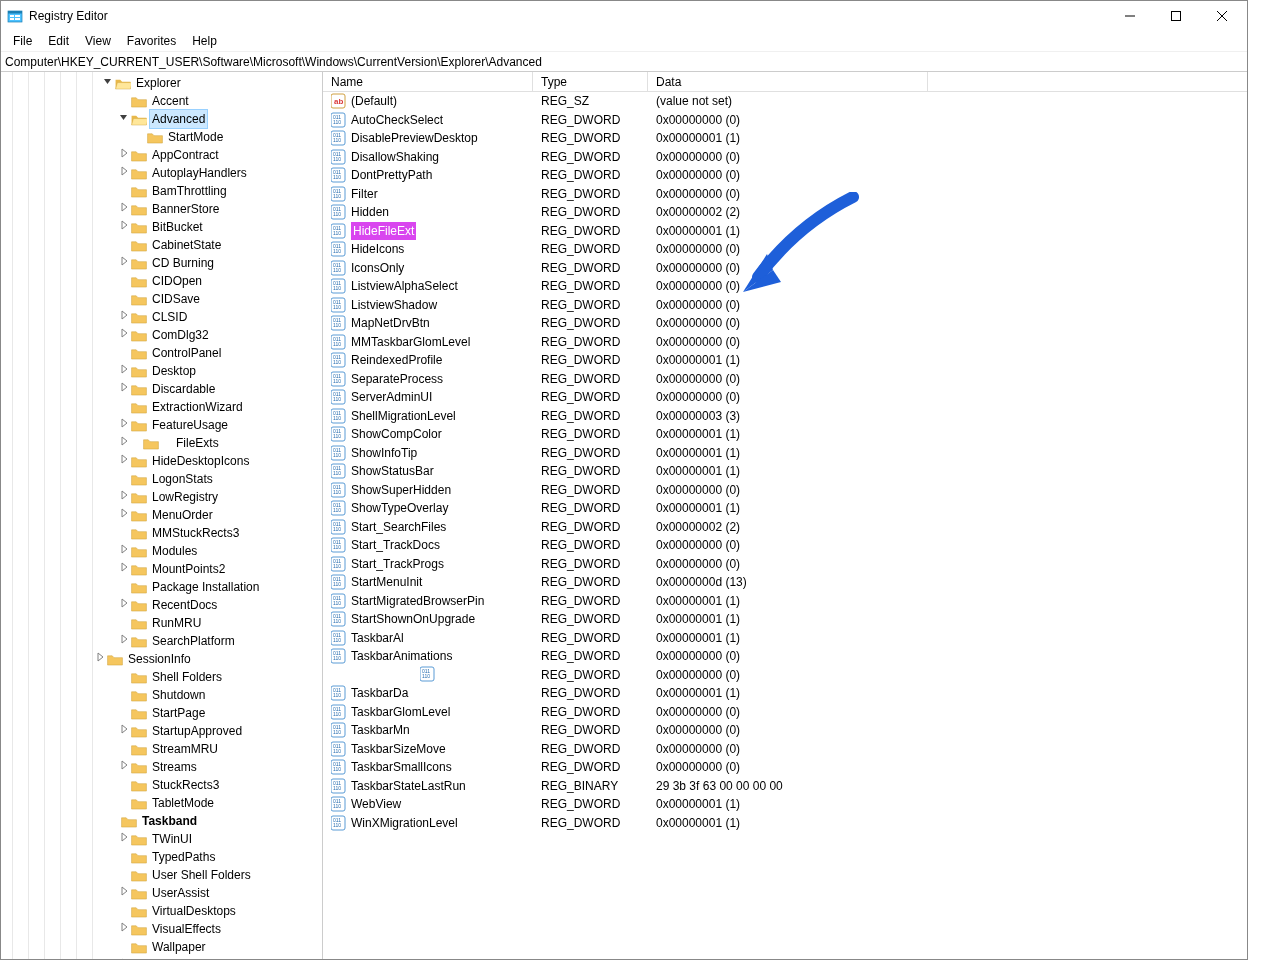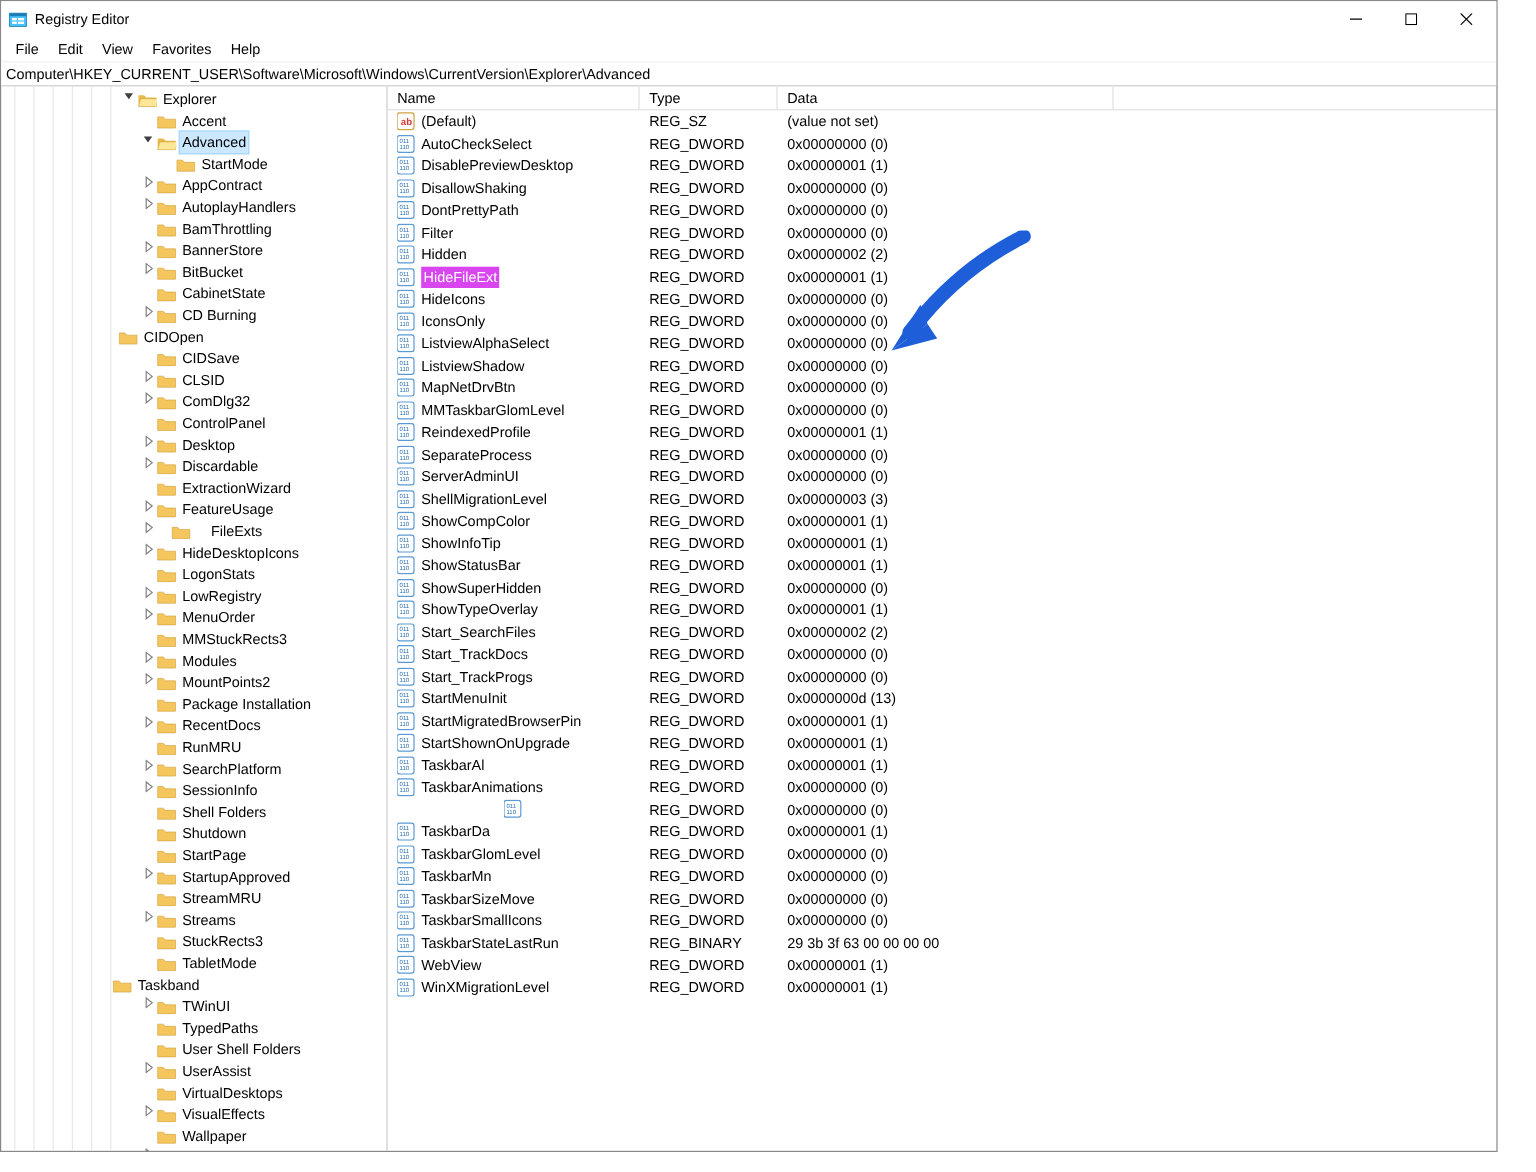--- a/index.html
+++ b/index.html
@@ -231,21 +231,21 @@
                   </svg></span>
                 <span class="folder">
                   <svg class="fsvg" viewBox="0 0 16 14">
                     <use href="#folder-closed"></use>
                   </svg>
                 </span>
                 <span class="label">CD Burning</span>
               </div>
             </li>
             <li>
-              <div class="row" style="padding-left: 84px;">
+              <div class="row" style="padding-left: 116px;">
                 <span class="twisty"></span>
                 <span class="folder">
                   <svg class="fsvg" viewBox="0 0 16 14">
                     <use href="#folder-closed"></use>
                   </svg>
                 </span>
                 <span class="label">CIDOpen</span>
               </div>
             </li>
             <li>
@@ -488,21 +488,21 @@
                   </svg></span>
                 <span class="folder">
                   <svg class="fsvg" viewBox="0 0 16 14">
                     <use href="#folder-closed"></use>
                   </svg>
                 </span>
                 <span class="label">SearchPlatform</span>
               </div>
             </li>
             <li>
-              <div class="row" style="padding-left: 116px;">
+              <div class="row" style="padding-left: 92px;">
                 <span class="twisty"><svg width="10" height="10">
                     <path d="M3 1 L8 5 L3 9 Z" fill="none" stroke="#808080" stroke-width="1"></path>
                   </svg></span>
                 <span class="folder">
                   <svg class="fsvg" viewBox="0 0 16 14">
                     <use href="#folder-closed"></use>
                   </svg>
                 </span>
                 <span class="label">SessionInfo</span>
               </div>
@@ -593,21 +593,21 @@
                 <span class="twisty"></span>
                 <span class="folder">
                   <svg class="fsvg" viewBox="0 0 16 14">
                     <use href="#folder-closed"></use>
                   </svg>
                 </span>
                 <span class="label">TabletMode</span>
               </div>
             </li>
             <li>
-              <div class="row" style="padding-left: 79px;">
+              <div class="row" style="padding-left: 106px; font-weight: bold;">
                 <span class="twisty"></span>
                 <span class="folder">
                   <svg class="fsvg" viewBox="0 0 16 14">
                     <use href="#folder-closed"></use>
                   </svg>
                 </span>
                 <span class="label">Taskband</span>
               </div>
             </li>
             <li>

